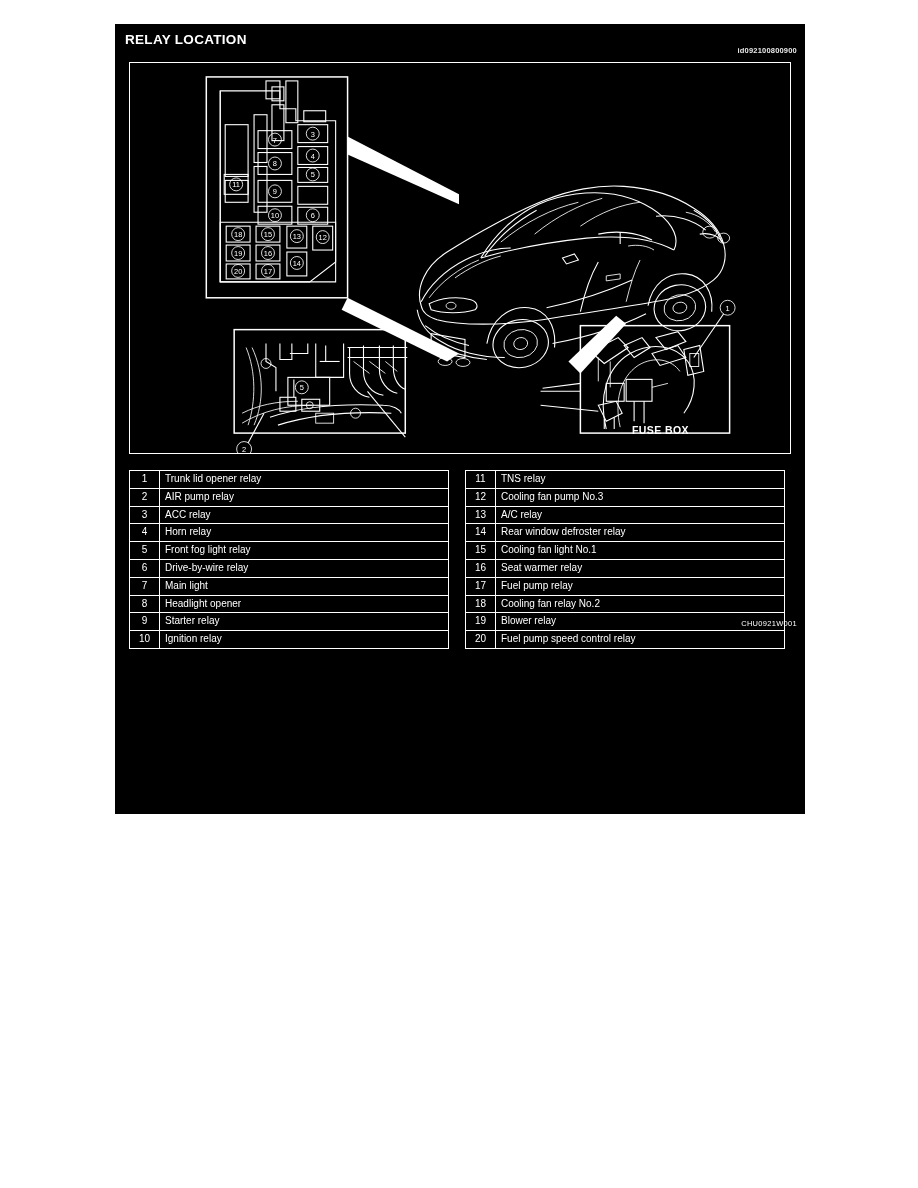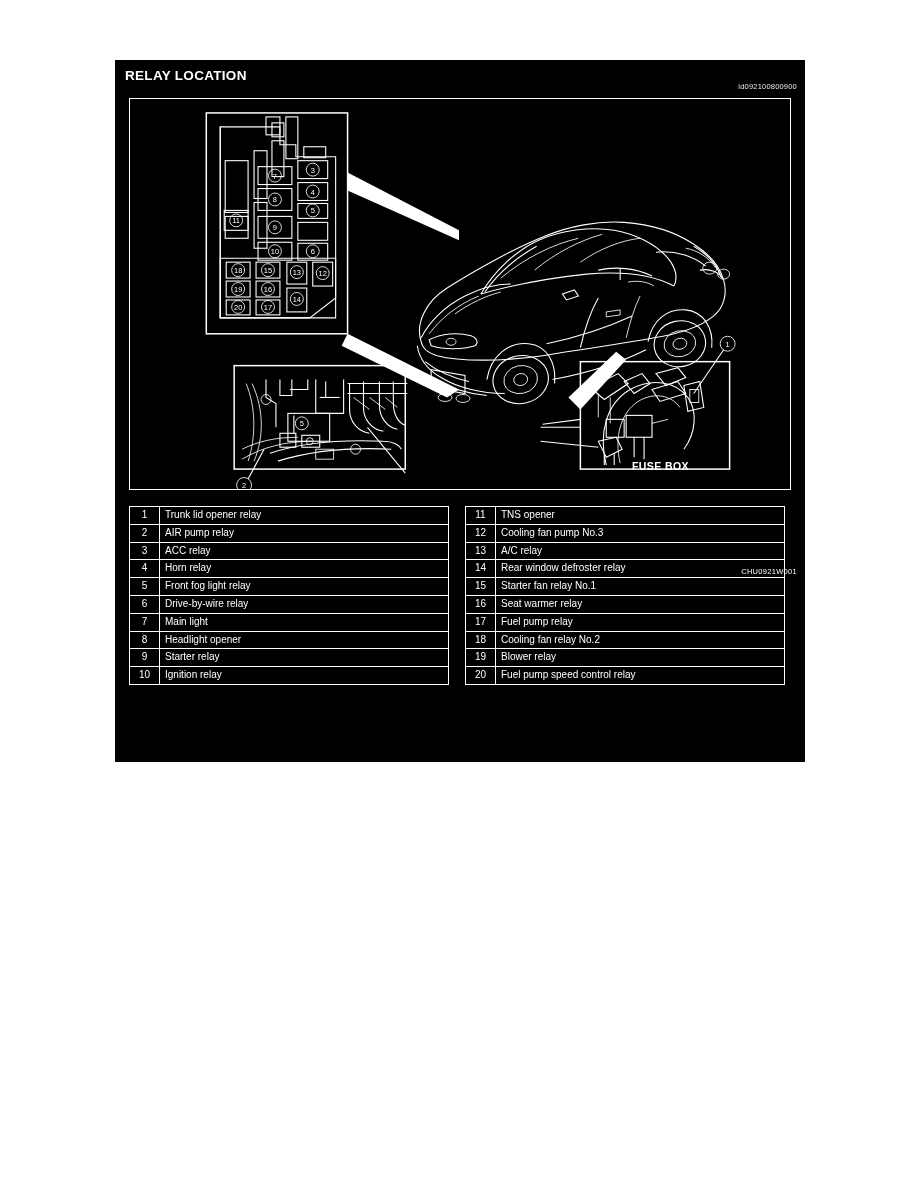--- a/index.html
+++ b/index.html
@@ -7,42 +7,42 @@
     margin: 0; padding: 0;
     width: 918px; height: 1188px;
     background: #ffffff;
     font-family: "Liberation Sans", sans-serif;
   }
 
   
   #figure-panel {
     position: absolute;
     left: 115px; top: 24px;
-    width: 690px; height: 702px;
+    width: 690px; height: 790px;
     background: #000000;
-    margin-top: 36px;
   }
 
   #figure-title {
     position: absolute;
     left: 10px; top: 8px;
     color: #ffffff;
     font-size: 13.5px;
     font-weight: bold;
     letter-spacing: 0.3px;
     white-space: nowrap;
   }
 
   #figure-id {
     position: absolute;
     right: 8px; top: 22px;
     color: #e8e8e8;
     font-size: 7.5px;
     letter-spacing: 0.2px;
     white-space: nowrap;
+    font-weight: bold;
   }
 
   #figure-code {
     position: absolute;
     right: 8px; bottom: 186px;
     color: #ffffff;
     font-size: 7.5px;
     letter-spacing: 0.3px;
     white-space: nowrap;
   }
@@ -437,37 +437,37 @@
           <td class="num">10</td>
           <td>Ignition relay</td>
         </tr>
     </tbody>
   </table>
 
   <table class="relay-table" id="relay-table-right">
     <tbody>
       <tr>
           <td class="num">11</td>
-          <td>TNS opener</td>
+          <td>TNS relay</td>
         </tr>
       <tr>
           <td class="num">12</td>
           <td>Cooling fan pump No.3</td>
         </tr>
       <tr>
           <td class="num">13</td>
           <td>A/C relay</td>
         </tr>
       <tr>
           <td class="num">14</td>
           <td>Rear window defroster relay</td>
         </tr>
       <tr>
           <td class="num">15</td>
-          <td>Starter fan relay No.1</td>
+          <td>Cooling fan light No.1</td>
         </tr>
       <tr>
           <td class="num">16</td>
           <td>Seat warmer relay</td>
         </tr>
       <tr>
           <td class="num">17</td>
           <td>Fuel pump relay</td>
         </tr>
       <tr>

